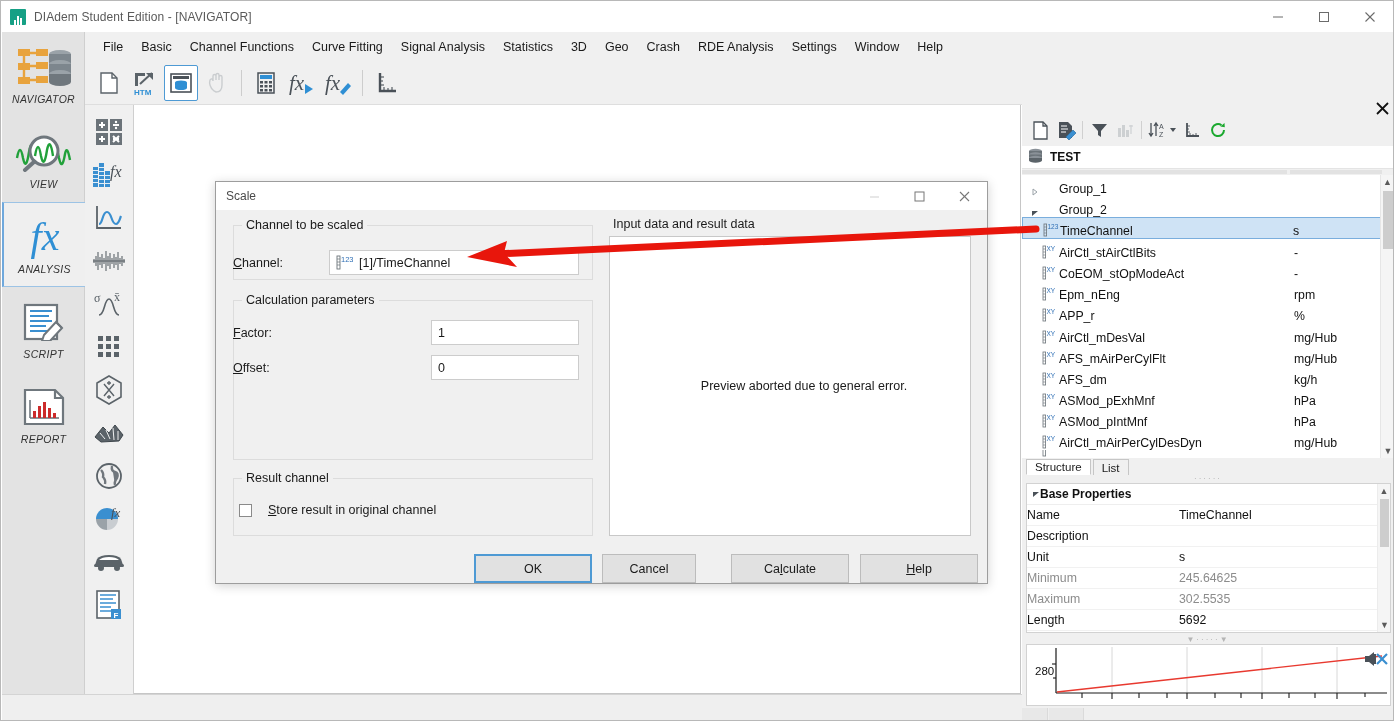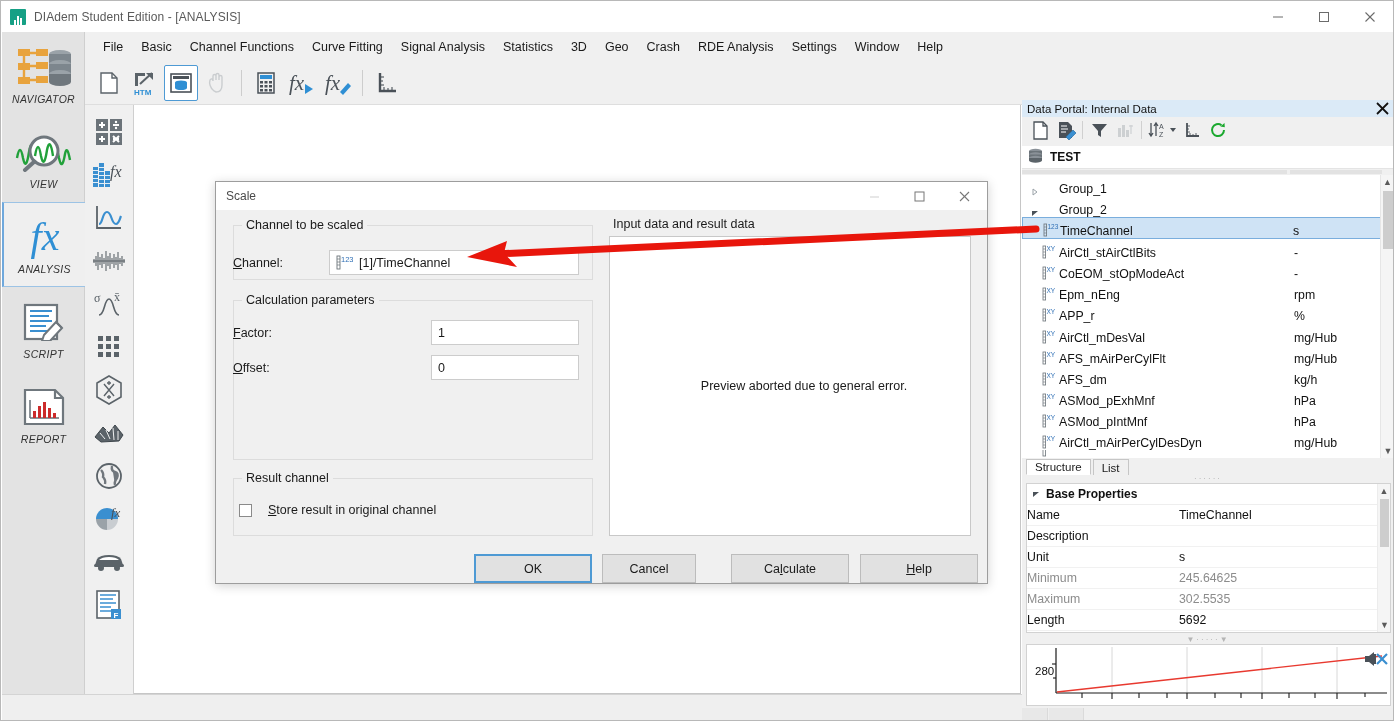--- a/index.html
+++ b/index.html
@@ -242,21 +242,21 @@
     position:absolute; left:0; top:375px; width:372px; height:8px;
     display:flex; align-items:center; justify-content:center; background:#f0f0f0;
   }
   .h-grip .dots { letter-spacing:2px; color:#b5b5b5; font-size:8px; line-height:8px;}
 
   .props {
     position:absolute; left:4px; top:383px; width:365px; height:150px;
     background:#ffffff; border:1px solid #d2d2d2;
   }
   .props-head {
-    height:21px; display:flex; align-items:center; gap:6px; padding-left:5px;
+    height:21px; display:flex; align-items:center; padding-left:5px;
     font-size:12px; font-weight:bold; color:#111; background:#ffffff;
     border-bottom:1px solid #eeeeee;
   }
   .prop-row {
     height:21px; display:flex; align-items:center; font-size:12.3px; color:#111;
     border-bottom:1px solid #f1f1f1;
   }
   .prop-row.muted { color:#8c8c8c; }
   .pr-key { width:152px; padding-left:0; flex:0 0 auto;}
   .pr-val { flex:1 1 auto; }
@@ -294,21 +294,21 @@
 <body>
 
 <div id="app">
 
   <div class="titlebar">
     <div class="title-icon">
       <i style="height:5px"></i>
         <i style="height:9px"></i>
         <i style="height:7px"></i>
     </div>
-    <div class="title-text">DIAdem Student Edition - [ANALYSIS]</div>
+    <div class="title-text">DIAdem Student Edition - [NAVIGATOR]</div>
     <div class="win-controls">
       <div class="win-btn">
         <svg width="12" height="12" viewBox="0 0 12 12">
             <line x1="1" y1="6" x2="11" y2="6" stroke="#6b6b6b" stroke-width="1"></line>
           </svg>
       </div>
       <div class="win-btn">
         <svg width="12" height="12" viewBox="0 0 12 12">
             <rect x="1.5" y="1.5" width="9" height="9" fill="none" stroke="#6b6b6b" stroke-width="1"></rect>
           </svg>
@@ -746,23 +746,20 @@
         <span>Ca<span class="u">l</span>culate</span>
       </div>
       <div class="dlg-btn" style="left:644px; top:344px; width:118px;">
         <span><span class="u">H</span>elp</span>
       </div>
     </div>
   </div>
 
   <div class="portal">
 
-    <div class="portal-title">
-      <span>Data Portal: Internal Data</span>
-    </div>
     <div class="portal-close">
       <svg width="17" height="17" viewBox="0 0 17 17">
         <line x1="3" y1="3" x2="14" y2="14" stroke="#111" stroke-width="1.8"></line>
         <line x1="14" y1="3" x2="3" y2="14" stroke="#111" stroke-width="1.8"></line>
       </svg>
     </div>
 
     <div class="portal-toolbar">
       <div class="pt-btn">
         <svg width="17" height="19" viewBox="0 0 17 19">

